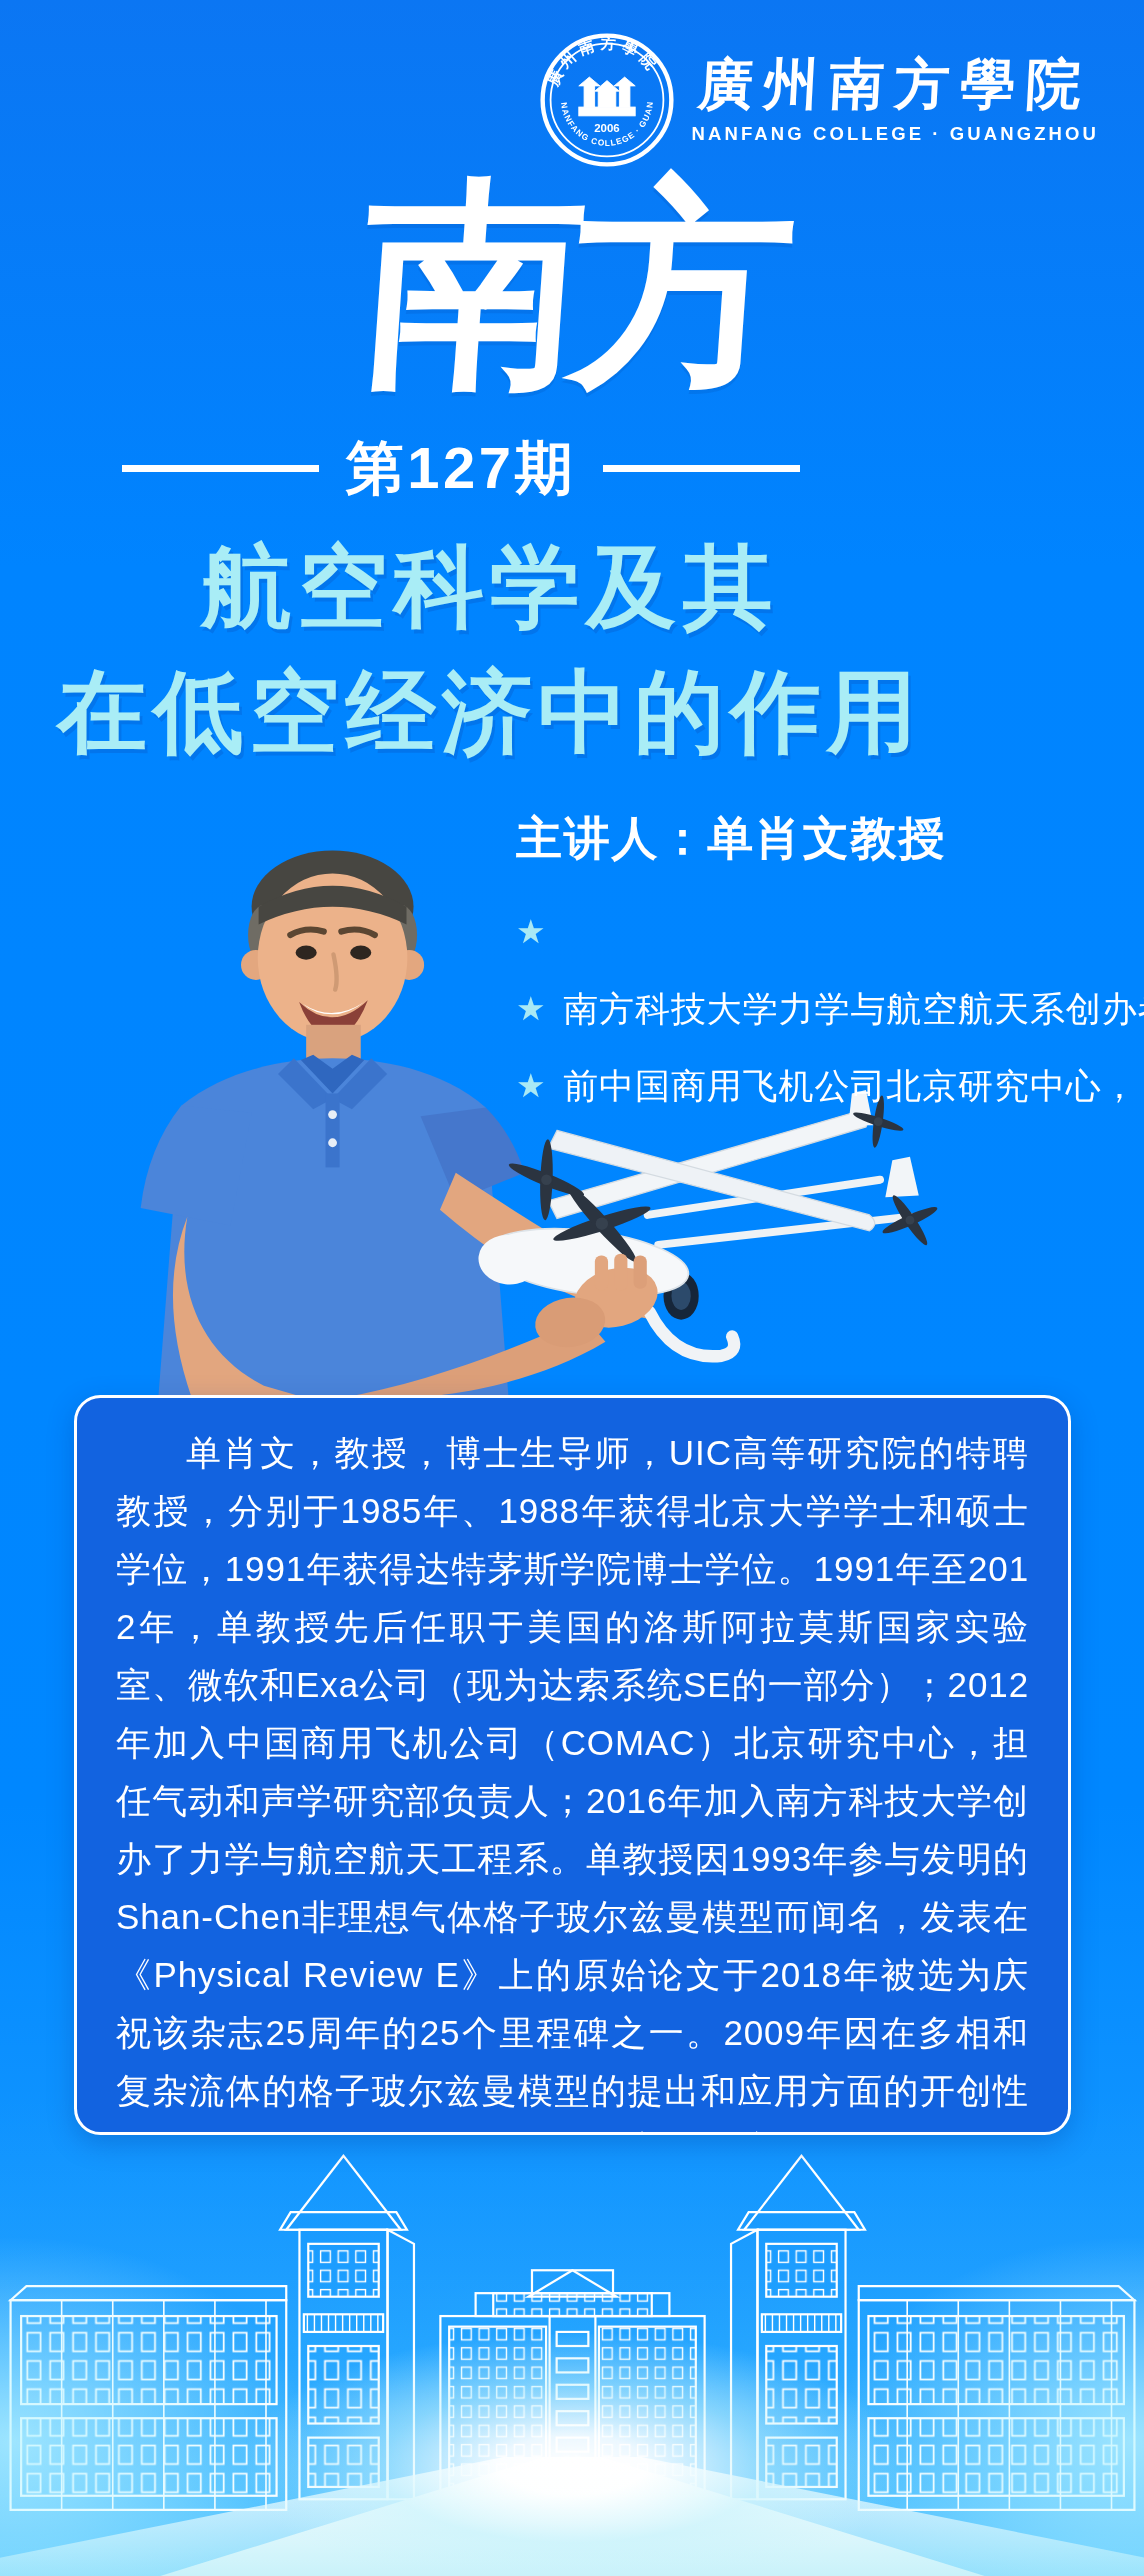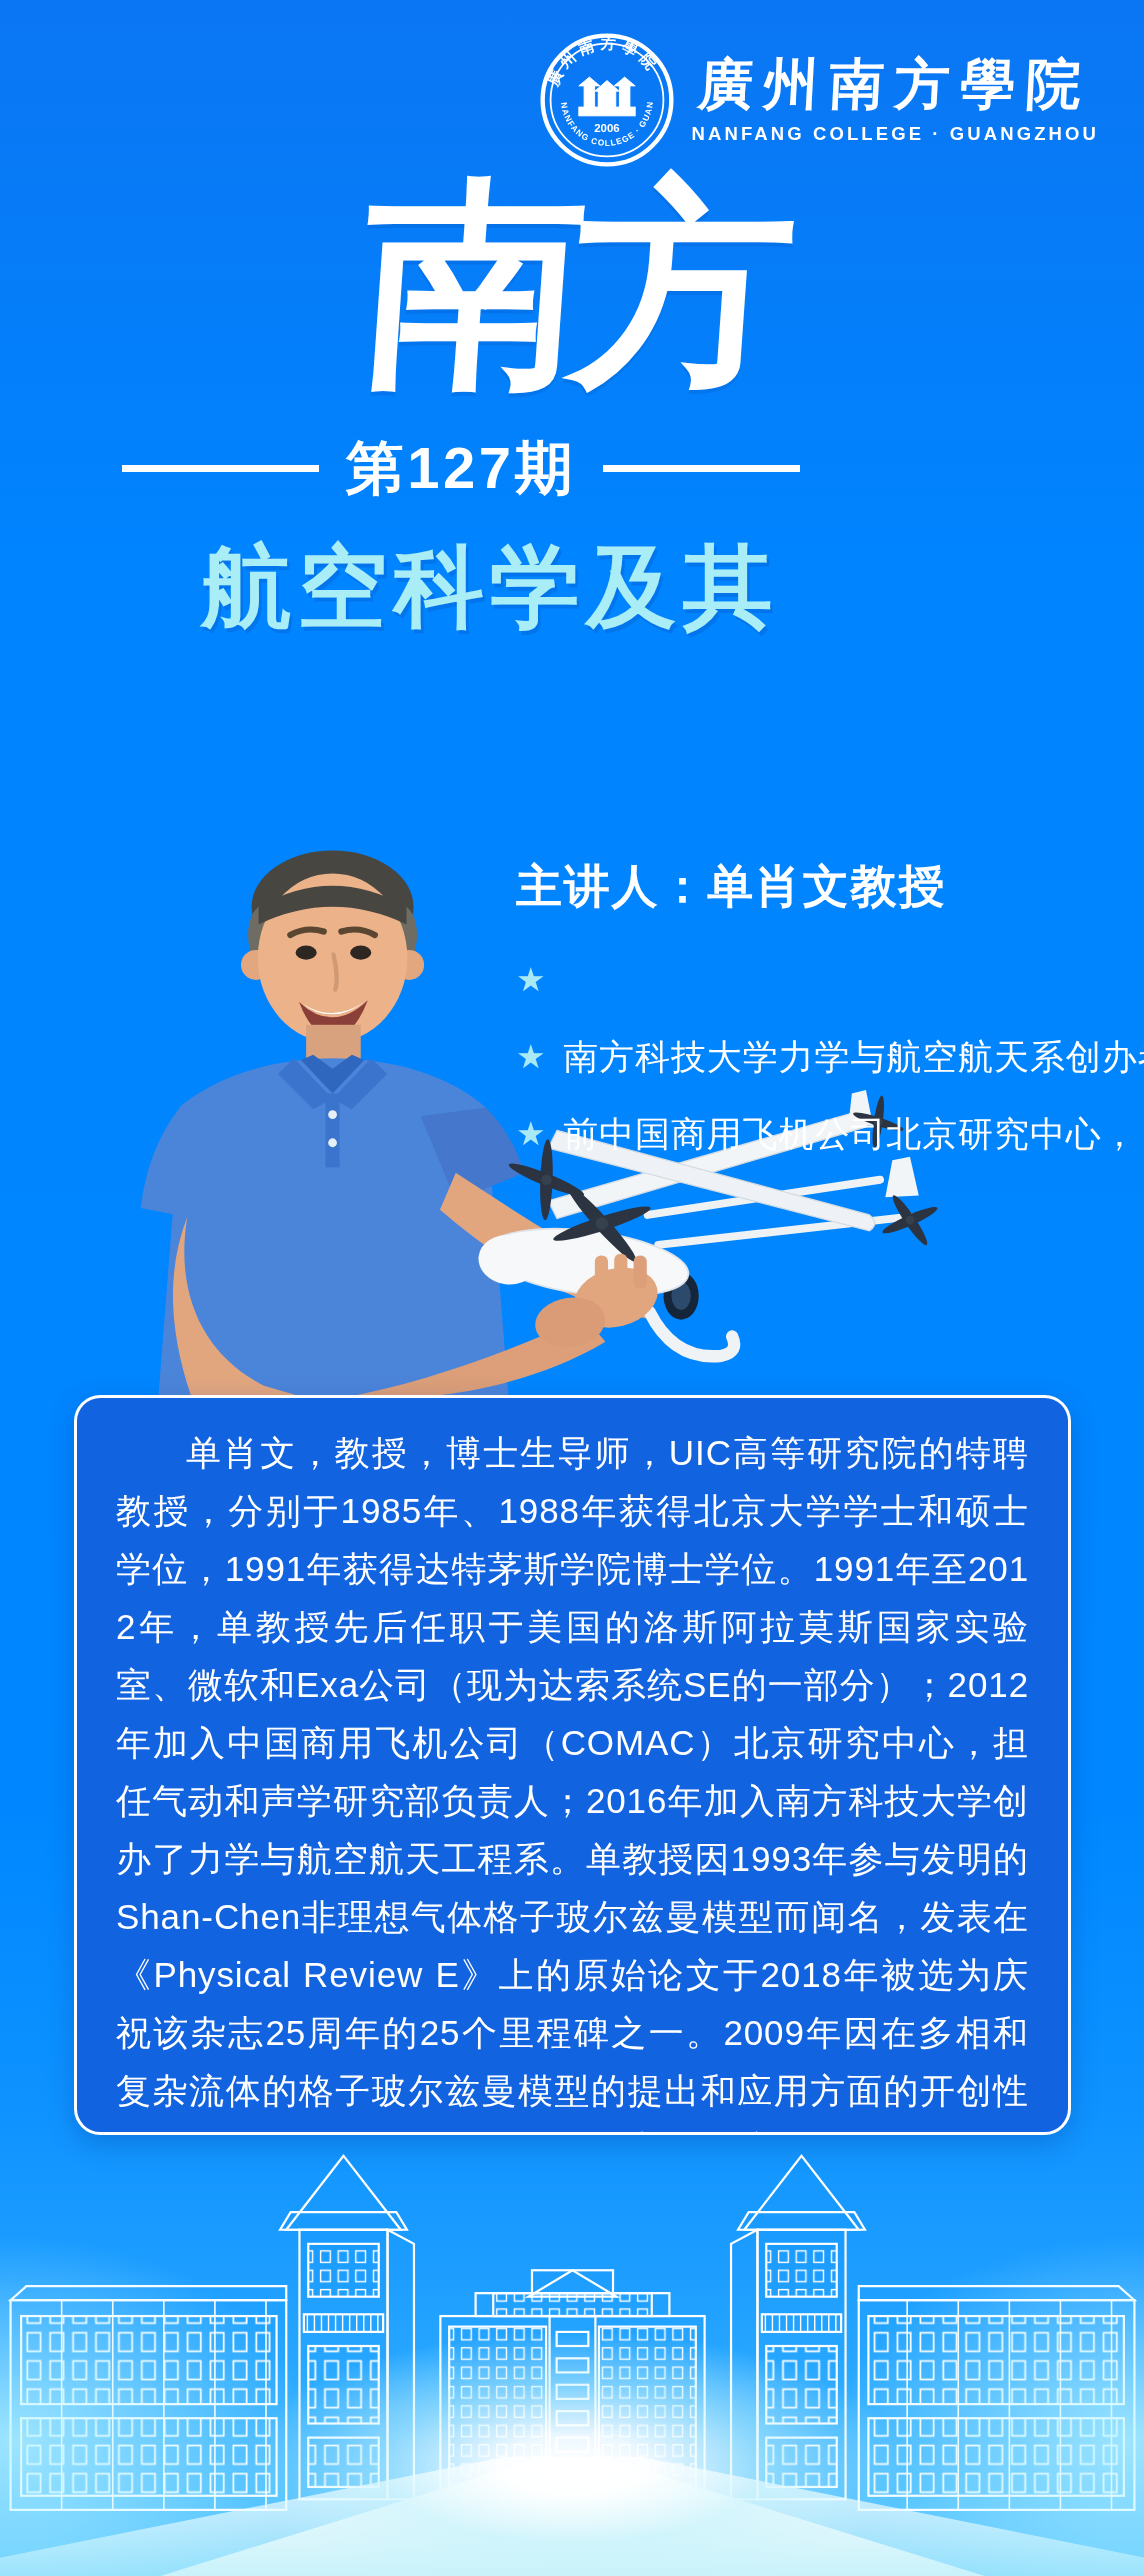--- a/index.html
+++ b/index.html
@@ -50,21 +50,21 @@
   .lecture-line{
     position:absolute; left:0; width:980px; text-align:center; z-index:5;
     font-family:"DejaVu Serif", serif; font-weight:bold;
     color:#a9edf6; font-size:90px; line-height:1; letter-spacing:6.2px;
     text-shadow:2.6px 3.5px 0 rgba(6,90,200,.35);
   }
   .lecture-line.l1{top:541px;}
   .lecture-line.l2{top:666px;}
 
   
-  .speaker{position:absolute; left:516px; top:856px; width:616px; z-index:6;}
+  .speaker{position:absolute; left:516px; top:808px; width:616px; z-index:6;}
   .speaker-heading{color:#fff; font-weight:bold; font-size:46px; letter-spacing:1.8px; margin:0 0 41px 0; white-space:nowrap;}
   .bullet-row{display:flex; align-items:flex-start; gap:17.6px; margin-bottom:35px;}
   .bullet-row .star{color:#a9e9f5; font-size:33px; line-height:42px; flex:0 0 auto;}
   .bullet-row.cont .star{visibility:hidden;}
   .bullet-row .btxt{color:#fff; font-size:35px; line-height:42px; letter-spacing:0.9px; white-space:nowrap;}
 
   
   .photo{position:absolute; left:42px; top:803px; width:942px; height:595px; z-index:3;}
 
   
@@ -149,20 +149,21 @@
   <div class="title-row" data-interactable="false">
     <span class="title-main" data-interactable="false">南方</span>
   </div>
   <div class="issue-row" data-interactable="false">
     <span class="issue-line" data-interactable="false"></span>
     <span class="issue-text" data-interactable="false">第127期</span>
     <span class="issue-line" data-interactable="false"></span>
   </div>
 
   <div class="lecture-line l1" data-interactable="false">航空科学及其</div>
+  <div class="lecture-line l2" data-interactable="false">在低空经济中的作用</div>
 
   <svg class="photo" viewBox="0 0 1070 676" data-interactable="false">
 
     <ellipse cx="330" cy="118" rx="92" ry="64" fill="#474641"></ellipse>
     <ellipse cx="252" cy="150" rx="18" ry="34" fill="#6f6c64"></ellipse>
     <ellipse cx="408" cy="150" rx="18" ry="34" fill="#6f6c64"></ellipse>
 
     <circle cx="243" cy="184" r="17" fill="#e3a77f"></circle>
     <circle cx="417" cy="184" r="17" fill="#e3a77f"></circle>
 

